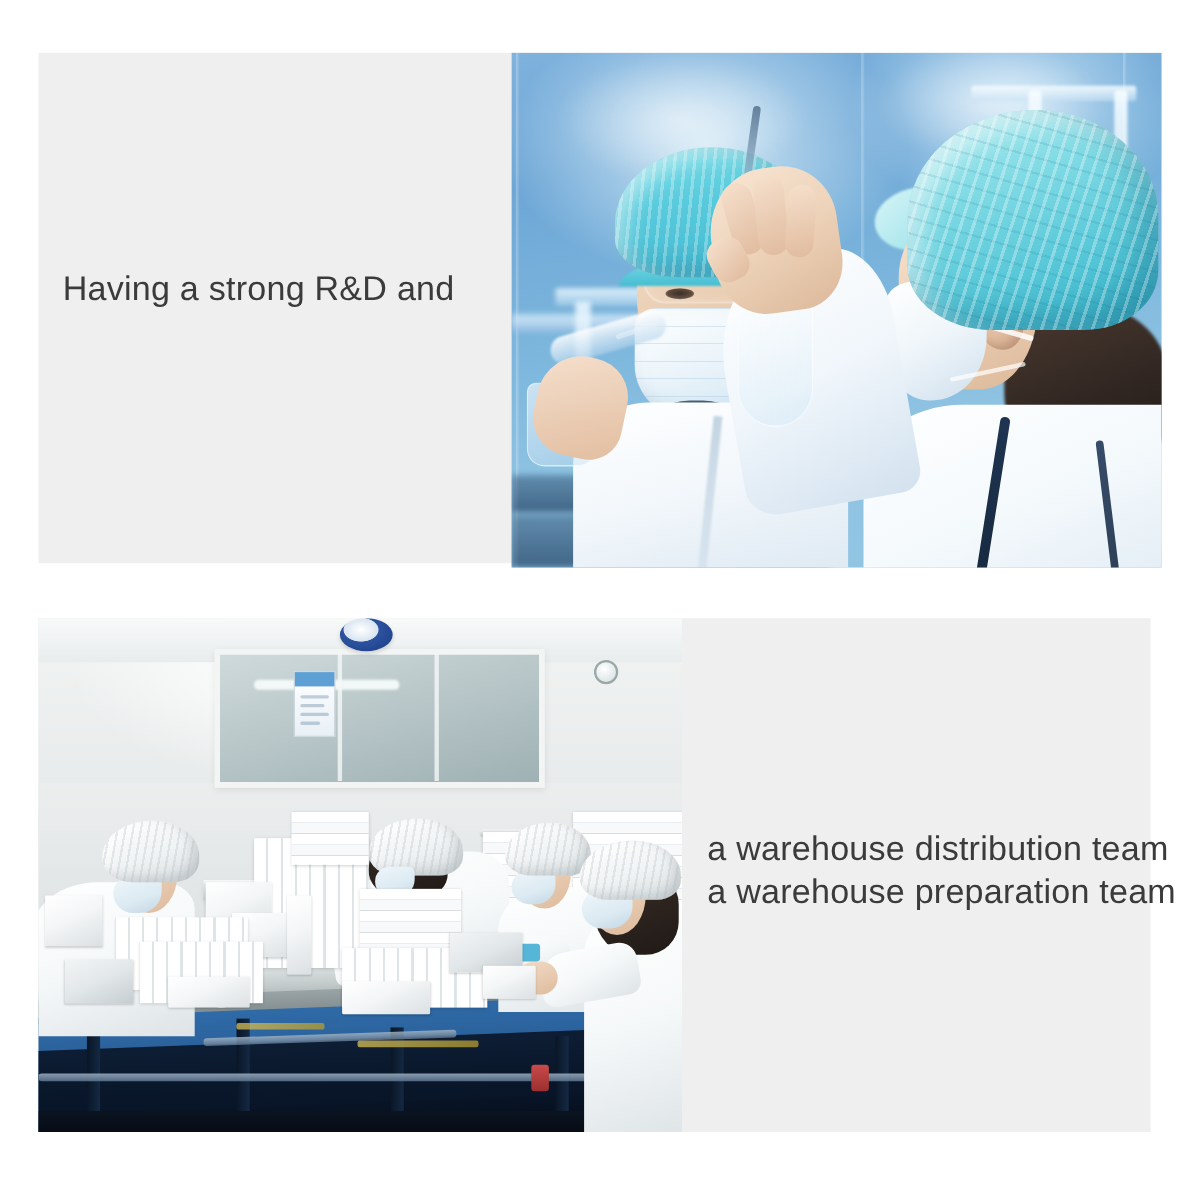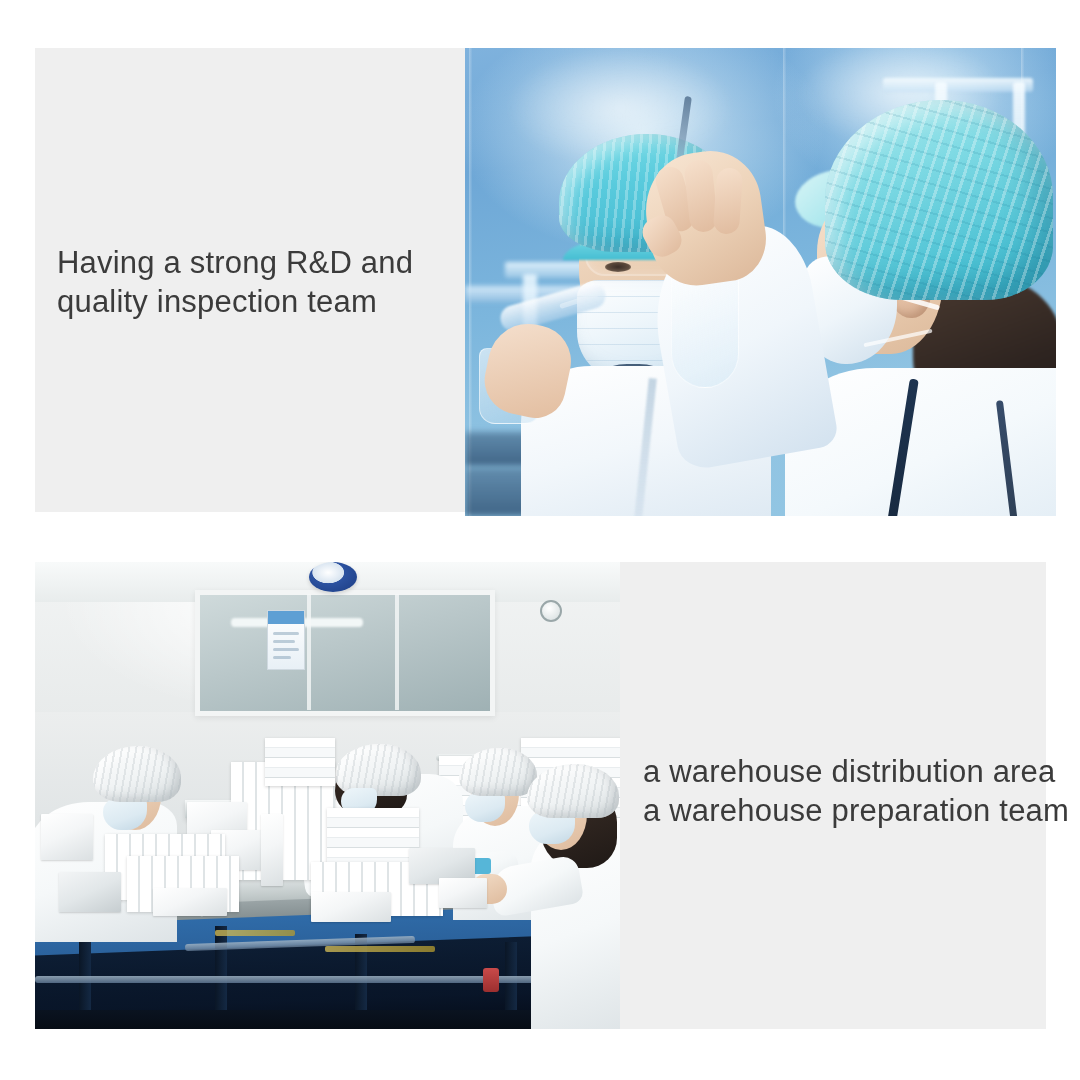--- a/index.html
+++ b/index.html
@@ -499,21 +499,20 @@
   }
 
   .blurS  { filter: blur(1px); }
 </style>
 </head>
 <body>
 
 <div class="panel" id="top-panel">
   <div class="caption" id="top-caption" style="left:22px; top:195px;">
     <div>Having a strong R&amp;D and</div>
-    <div>quality inspection team</div>
   </div>
 </div>
 
 <div class="photo" id="top-photo">
   <div class="layer lab-bg"></div>
 
   <div class="layer lab-glow" style="left:40px;  top:0px;   width:230px; height:120px;"></div>
   <div class="layer lab-glow" style="left:330px; top:-10px; width:210px; height:110px;"></div>
   <div class="layer lab-seam" style="left:4px;   top:0px;   height:468px;"></div>
   <div class="layer lab-seam" style="left:318px; top:0px;   height:300px;"></div>
@@ -684,16 +683,16 @@
   <div class="layer boxstack-v" style="left:276px; top:300px; width:132px; height:54px;"></div>
   <div class="layer box box-dim" style="left:374px; top:286px; width:66px; height:36px;"></div>
   <div class="layer box" style="left:276px; top:330px; width:80px;  height:30px;"></div>
   <div class="layer box" style="left:118px; top:326px; width:74px;  height:28px;"></div>
   <div class="layer box box-dim" style="left:24px; top:310px; width:62px;  height:40px;"></div>
   <div class="layer box" style="left:404px; top:316px; width:48px;  height:30px;"></div>
 </div>
 
 <div class="panel" id="bot-panel">
   <div class="caption" id="bot-caption" style="left:23px; top:190px;">
-    <div>a warehouse distribution area</div>
+    <div>a warehouse distribution team</div>
     <div>a warehouse preparation team</div>
   </div>
 </div>
 
 </body></html>

